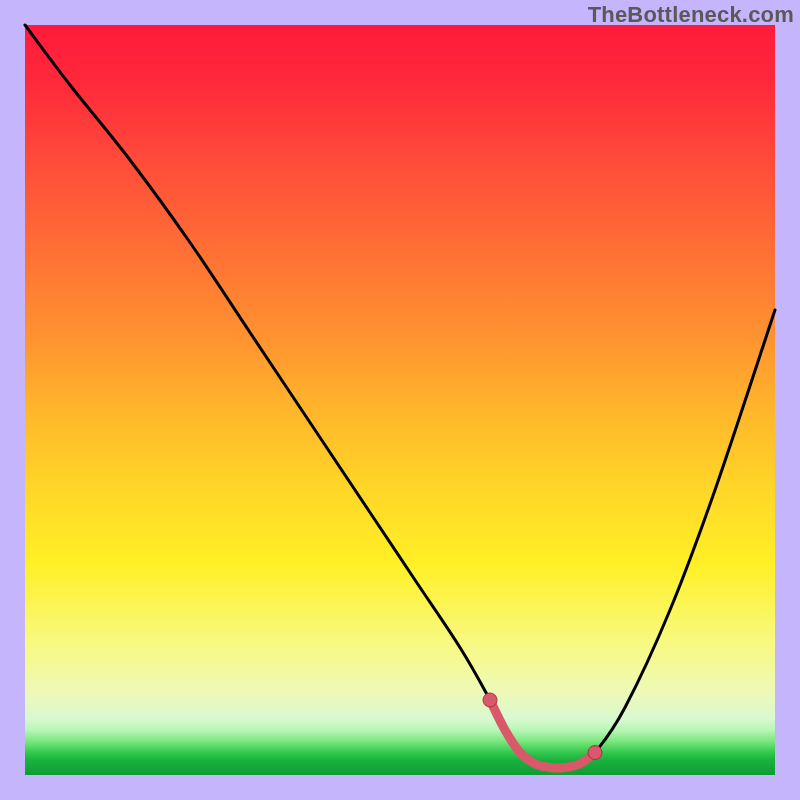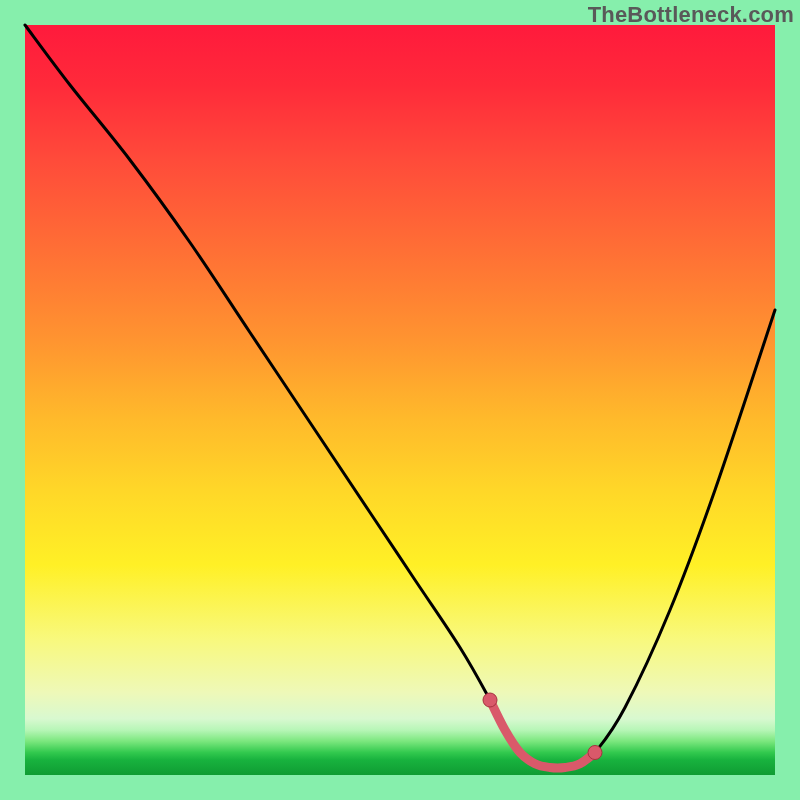--- a/index.html
+++ b/index.html
@@ -8,21 +8,21 @@
     width: 800px;
     height: 800px;
     background: #000;
     overflow: hidden;
     font-family: Arial, Helvetica, sans-serif;
   }
   .frame {
     position: relative;
     width: 800px;
     height: 800px;
-    background: #86efac;
+    background: #c4b5fd;
   }
   .plot-area {
     position: absolute;
     left: 25px;
     top: 25px;
     width: 750px;
     height: 750px;
     
     background: linear-gradient(to bottom,
       #ff1a3c 0%,

